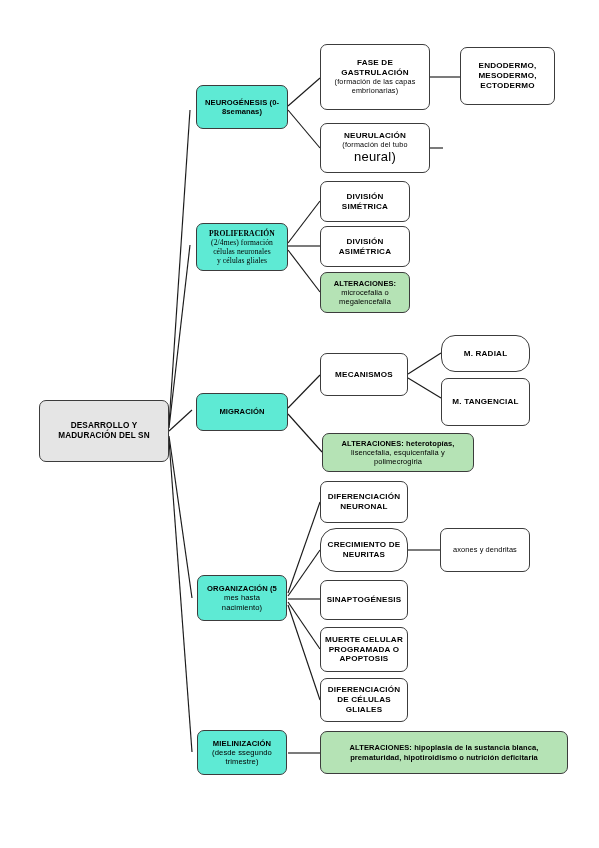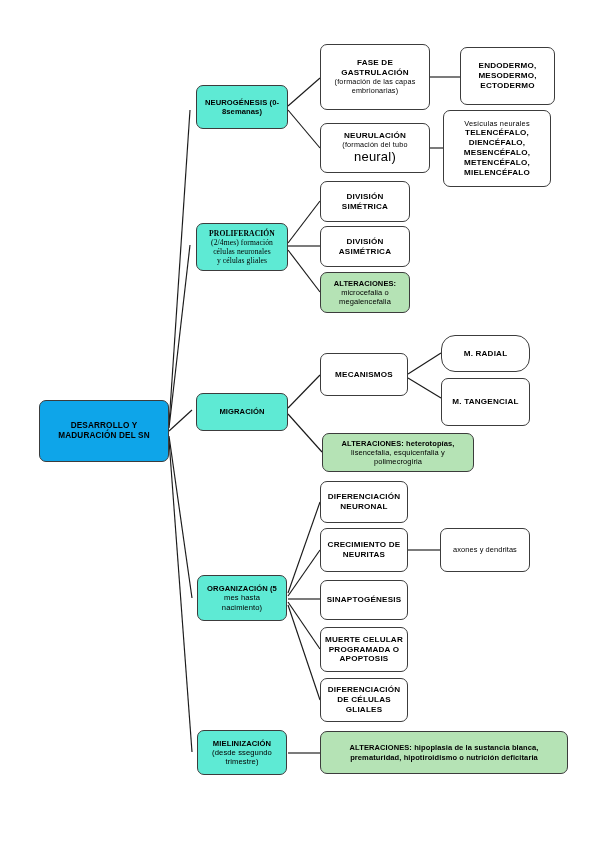--- a/index.html
+++ b/index.html
@@ -33,21 +33,21 @@
     display: flex;
     align-items: center;
     justify-content: center;
     text-align: center;
     line-height: 1.22;
     color: #000000;
     padding: 2px 4px;
     z-index: 2;
   }
   .node-root {
-    background: #0ea5e9;
+    background: #e5e5e5;
     font-weight: bold;
     font-size: 8.2px;
     letter-spacing: 0.15px;
   }
   .node-stage {
     background: #5eead4;
     font-size: 7.6px;
     letter-spacing: 0.1px;
   }
   .node-plain {
@@ -139,30 +139,20 @@
   </div>
 
   <div class="node node-plain" style="left:320px; top:123px; width:110px; height:50px;">
     <div>
       <div class="t-bold">NEURULACIÓN</div>
       <div class="t-reg" style="font-size:7.2px;">(formación del tubo</div>
       <div class="t-reg" style="font-size:13px;">neural)</div>
     </div>
   </div>
 
-  <div class="node node-plain" style="left:443px; top:110px; width:108px; height:77px;">
-    <div>
-      <div class="t-reg" style="font-size:7.4px;">Vesículas neurales</div>
-      <div>TELENCÉFALO,</div>
-      <div>DIENCÉFALO,</div>
-      <div>MESENCÉFALO,</div>
-      <div>METENCÉFALO,</div>
-      <div>MIELENCÉFALO</div>
-    </div>
-  </div>
 
   <div class="node node-stage" style="left:196px; top:223px; width:92px; height:48px;font-family:Liberation Serif, serif;">
     <div>
       <div class="t-bold">PROLIFERACIÓN</div>
       <div class="t-reg">(2/4mes) formación</div>
       <div class="t-reg">células neuronales</div>
       <div class="t-reg">y células gliales</div>
     </div>
   </div>
 
@@ -220,21 +210,21 @@
     </div>
   </div>
 
   <div class="node node-plain" style="left:320px; top:481px; width:88px; height:42px;">
     <div>
       <div>DIFERENCIACIÓN</div>
       <div>NEURONAL</div>
     </div>
   </div>
 
-  <div class="node node-plain" style="left:320px; top:528px; width:88px; height:44px;">
+  <div class="node node-plain" style="left:320px; top:528px; width:88px; height:44px;border-radius:16px;">
     <div>
       <div>CRECIMIENTO DE</div>
       <div>NEURITAS</div>
     </div>
   </div>
 
   <div class="node node-plain" style="left:320px; top:580px; width:88px; height:40px;">
     <div>SINAPTOGÉNESIS</div>
   </div>
 

